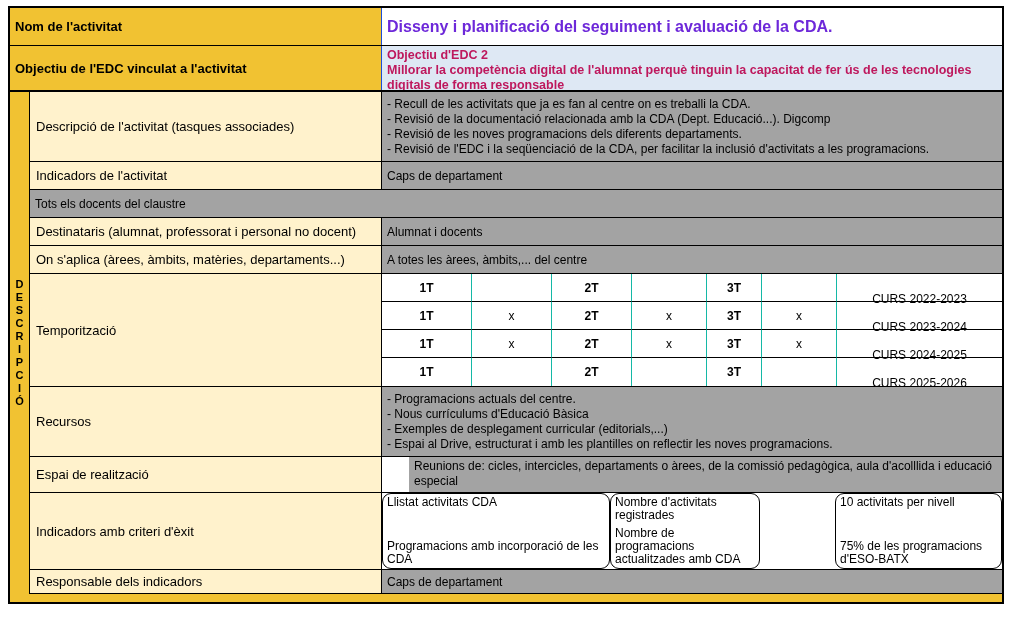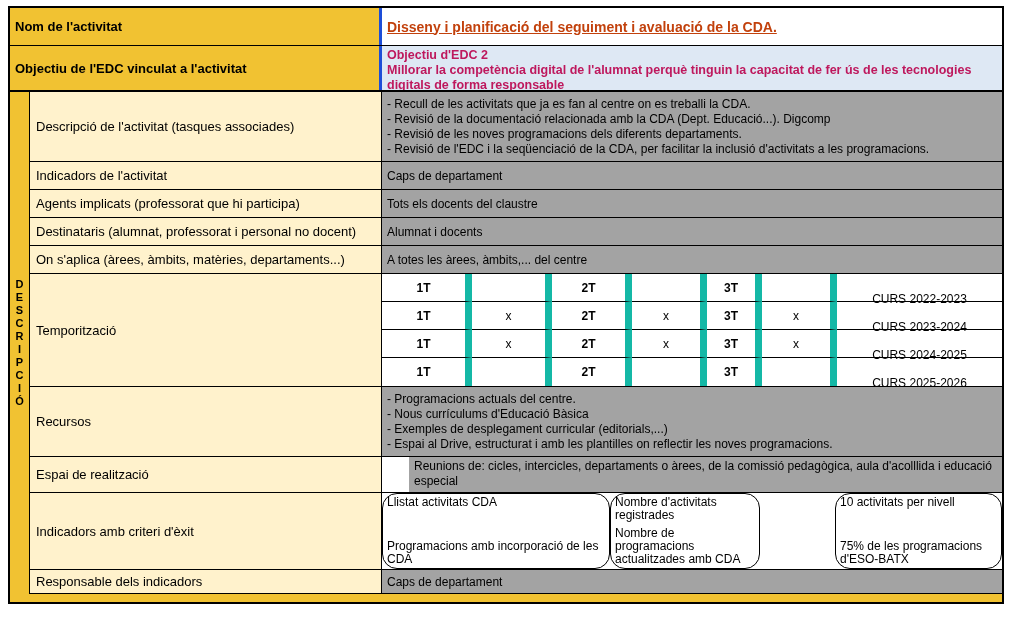--- a/index.html
+++ b/index.html
@@ -21,35 +21,35 @@
     height: 22px;
     background: #F1C232;
     border-bottom: 1px solid #000;
     display: flex; align-items: center; justify-content: center;
     font-weight: bold; font-size: 15px;
   }
   .row { display: flex; border-bottom: 1px solid #000; }
   .hdr-label {
     width: 372px;
     background: #F1C232;
-    border-right: 3px solid #1d4ed8;
+    border-right: 1px solid #1d4ed8;
     display: flex; align-items: center;
     padding-left: 5px;
     font-weight: bold; font-size: 13px;
   }
   .row-nom { height: 38px; }
   .row-obj { height: 46px; border-bottom: 2px solid #000; }
   .val {
     flex: 1;
     background: #fff;
     display: flex; align-items: center;
     padding-left: 5px;
     font-size: 12px;
   }
-  .blue-bold { color: #c2410c; font-weight: bold; font-size: 14px; text-decoration: underline; }
+  .blue-bold { color: #6d28d9; font-weight: bold; font-size: 16px; }
   .obj-val {
     flex: 1;
     background: #DEE8F4;
     color: #be185d; font-weight: bold; font-size: 12.5px;
     padding: 2px 5px 0 5px;
     line-height: 15px;
     overflow: hidden;
     display: block;
   }
   .desc-section { display: flex; }
@@ -85,36 +85,36 @@
   .h113 { height: 113px; }
   .h36 { height: 36px; }
   .h77 { height: 77px; }
   .h24 { height: 24px; }
   .t-grid {
     flex: 1; display: grid;
     grid-template-columns: 90px 80px 80px 75px 55px 75px 1fr;
     grid-auto-rows: 28px;
   }
   .t-cell {
-    border-right: 7px solid #14b8a6;
+    border-right: 1px solid #14b8a6;
     border-bottom: 1px solid #000;
     display: flex; align-items: center; justify-content: center;
     font-size: 12px;
   }
   .t-cell.bold { font-weight: bold; }
   .t-cell:nth-child(7n) { border-right: none; margin-top: 22px; }
   .t-cell:nth-child(n+22) { border-bottom: none; }
   .wrap-val { padding: 2px 5px; line-height: 15px; display: block; margin-left: 27px; }
   .ind-grid {
     flex: 1; display: grid;
     grid-template-columns: 228px 150px 75px 1fr;
   }
   .ind-box {
     border: 1px solid #000;
-    border-radius: 15px;
+    border-radius: 9px;
     height: 100%;
     display: flex; flex-direction: column; justify-content: space-between;
     padding: 2px 4px;
     font-size: 12px; line-height: 13px;
     background: #fff;
   }
   .ind-gap { background: #fff; }
   .bottom-strip {
     height: 8px;
     background: #F1C232;
@@ -164,21 +164,20 @@
           <div>- Revisió de l'EDC i la seqüenciació de la CDA, per facilitar la inclusió d'activitats a les programacions.</div>
         </div>
       </div>
 
       <div class="d-row h28">
         <div class="d-label">Indicadors de l'activitat</div>
         <div class="d-val center-v">Caps de departament</div>
       </div>
 
       <div class="d-row h28">
-        <div class="d-label">Agents implicats (professorat que hi participa)</div>
         <div class="d-val center-v">Tots els docents del claustre</div>
       </div>
 
       <div class="d-row h28">
         <div class="d-label">Destinataris (alumnat, professorat i personal no docent)</div>
         <div class="d-val center-v">Alumnat i docents</div>
       </div>
 
       <div class="d-row h28">
         <div class="d-label">On s'aplica (àrees, àmbits, matèries, departaments...)</div>

